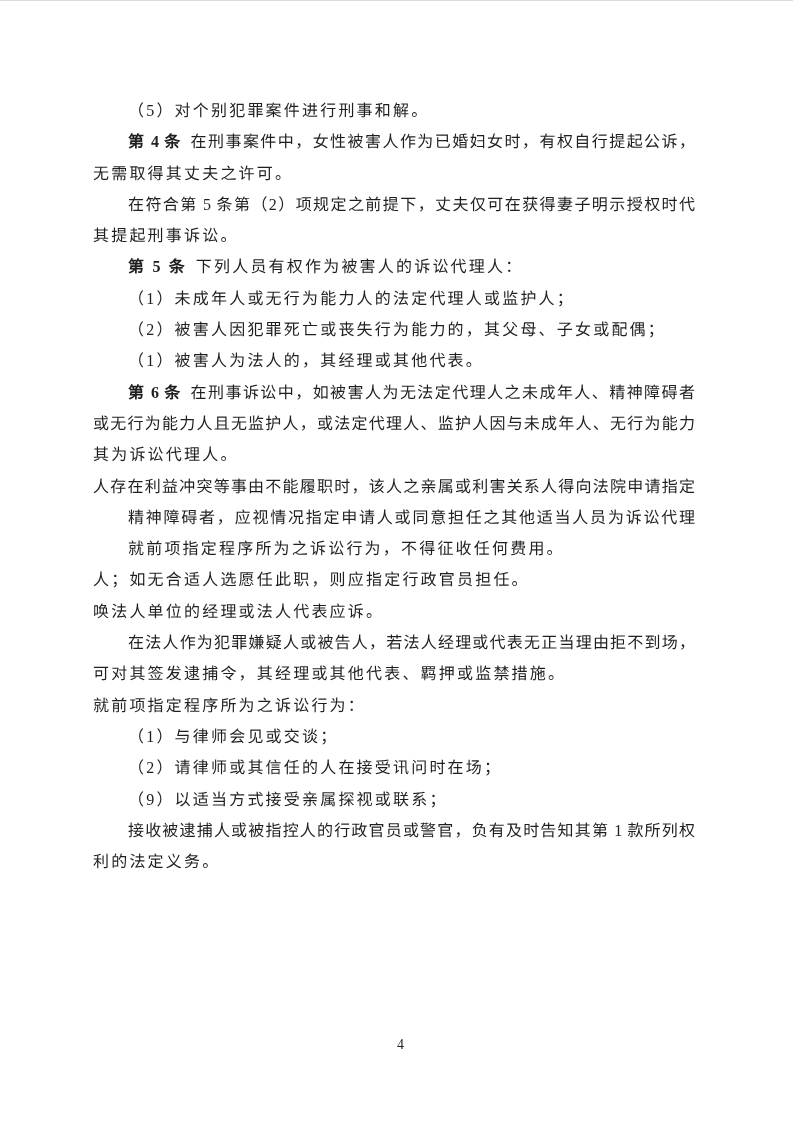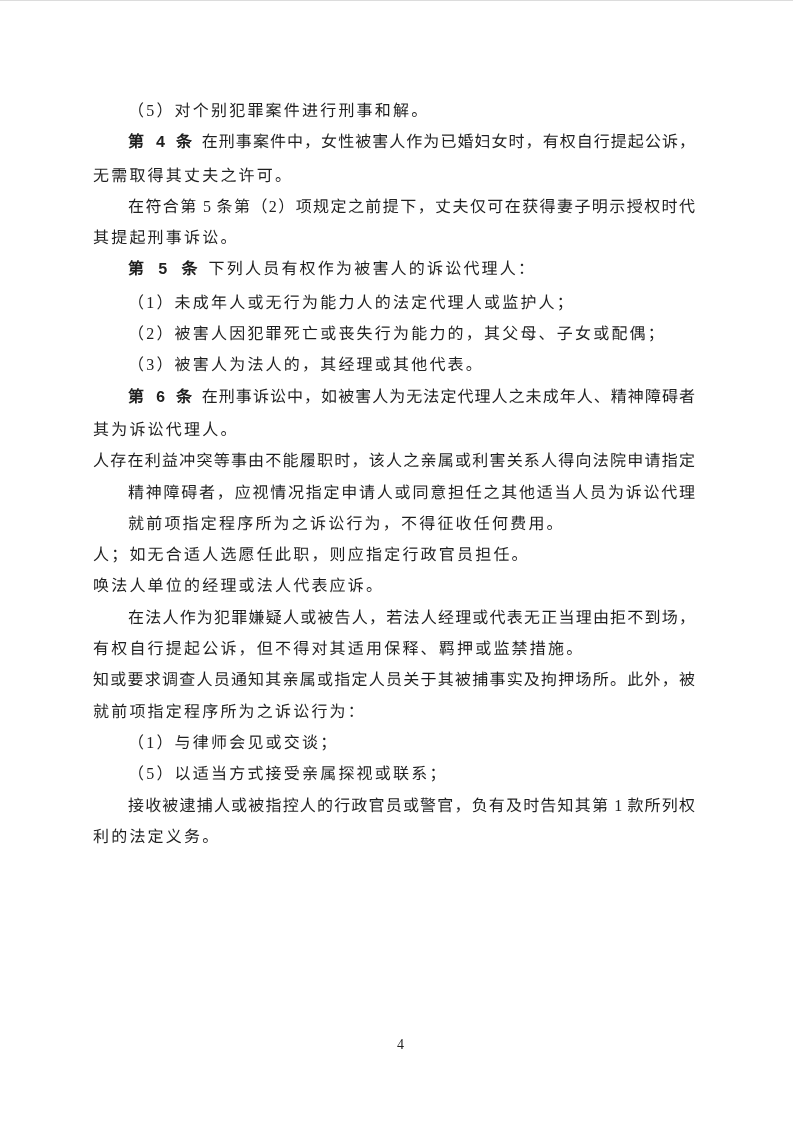--- a/index.html
+++ b/index.html
@@ -37,21 +37,20 @@
   .line.end {
     text-align-last: left;
     letter-spacing: 2.2px;
   }
   .line.first {
     text-indent: 35px;
   }
   .article-label {
     font-weight: bold;
     margin-right: 0.55em;
-    font-family: Liberation Mono, monospace;
   }
   .page-number {
     position: absolute;
     top: 1035px;
     left: 0;
     width: 100%;
     text-align: center;
     font-size: 14px;
     line-height: 18px;
     color: #1f1f1f;
@@ -63,31 +62,32 @@
 <div class="page">
   <div class="content">
       <div class="line first end">（5）对个别犯罪案件进行刑事和解。</div>
       <div class="line first"><b class="article-label">第 4 条</b>在刑事案件中，女性被害人作为已婚妇女时，有权自行提起公诉，</div>
       <div class="line end">无需取得其丈夫之许可。</div>
       <div class="line first">在符合第 5 条第（2）项规定之前提下，丈夫仅可在获得妻子明示授权时代</div>
       <div class="line end">其提起刑事诉讼。</div>
       <div class="line first end"><b class="article-label">第 5 条</b>下列人员有权作为被害人的诉讼代理人：</div>
       <div class="line first end">（1）未成年人或无行为能力人的法定代理人或监护人；</div>
       <div class="line first end">（2）被害人因犯罪死亡或丧失行为能力的，其父母、子女或配偶；</div>
-      <div class="line first end">（3）被害人为法人的，其经理或其他代表。</div>
+      <div class="line first end">（1）被害人为法人的，其经理或其他代表。</div>
       <div class="line first"><b class="article-label">第 6 条</b>在刑事诉讼中，如被害人为无法定代理人之未成年人、精神障碍者</div>
+      <div class="line">或无行为能力人且无监护人，或法定代理人、监护人因与未成年人、无行为能力</div>
       <div class="line end">其为诉讼代理人。</div>
       <div class="line">人存在利益冲突等事由不能履职时，该人之亲属或利害关系人得向法院申请指定</div>
       <div class="line first">精神障碍者，应视情况指定申请人或同意担任之其他适当人员为诉讼代理</div>
       <div class="line first end">就前项指定程序所为之诉讼行为，不得征收任何费用。</div>
       <div class="line end">人；如无合适人选愿任此职，则应指定行政官员担任。</div>
       <div class="line end">唤法人单位的经理或法人代表应诉。</div>
       <div class="line first">在法人作为犯罪嫌疑人或被告人，若法人经理或代表无正当理由拒不到场，</div>
-      <div class="line end">有权自行提起公诉，但不得对其适用保释、羁押或监禁措施。</div>
-      <div class="line">知或要求调查人员通知其亲属或指定人员关于其被捕事实及拘押场所。此外，被</div>
+      <div class="line end">可对其签发逮捕令，其经理或其他代表、羁押或监禁措施。</div>
       <div class="line end">就前项指定程序所为之诉讼行为：</div>
       <div class="line first end">（1）与律师会见或交谈；</div>
-      <div class="line first end">（5）以适当方式接受亲属探视或联系；</div>
+      <div class="line first end">（2）请律师或其信任的人在接受讯问时在场；</div>
+      <div class="line first end">（9）以适当方式接受亲属探视或联系；</div>
       <div class="line first">接收被逮捕人或被指控人的行政官员或警官，负有及时告知其第 1 款所列权</div>
       <div class="line end">利的法定义务。</div>
     </div>
   <div class="page-number">4</div>
 </div>
 
 </body></html>

